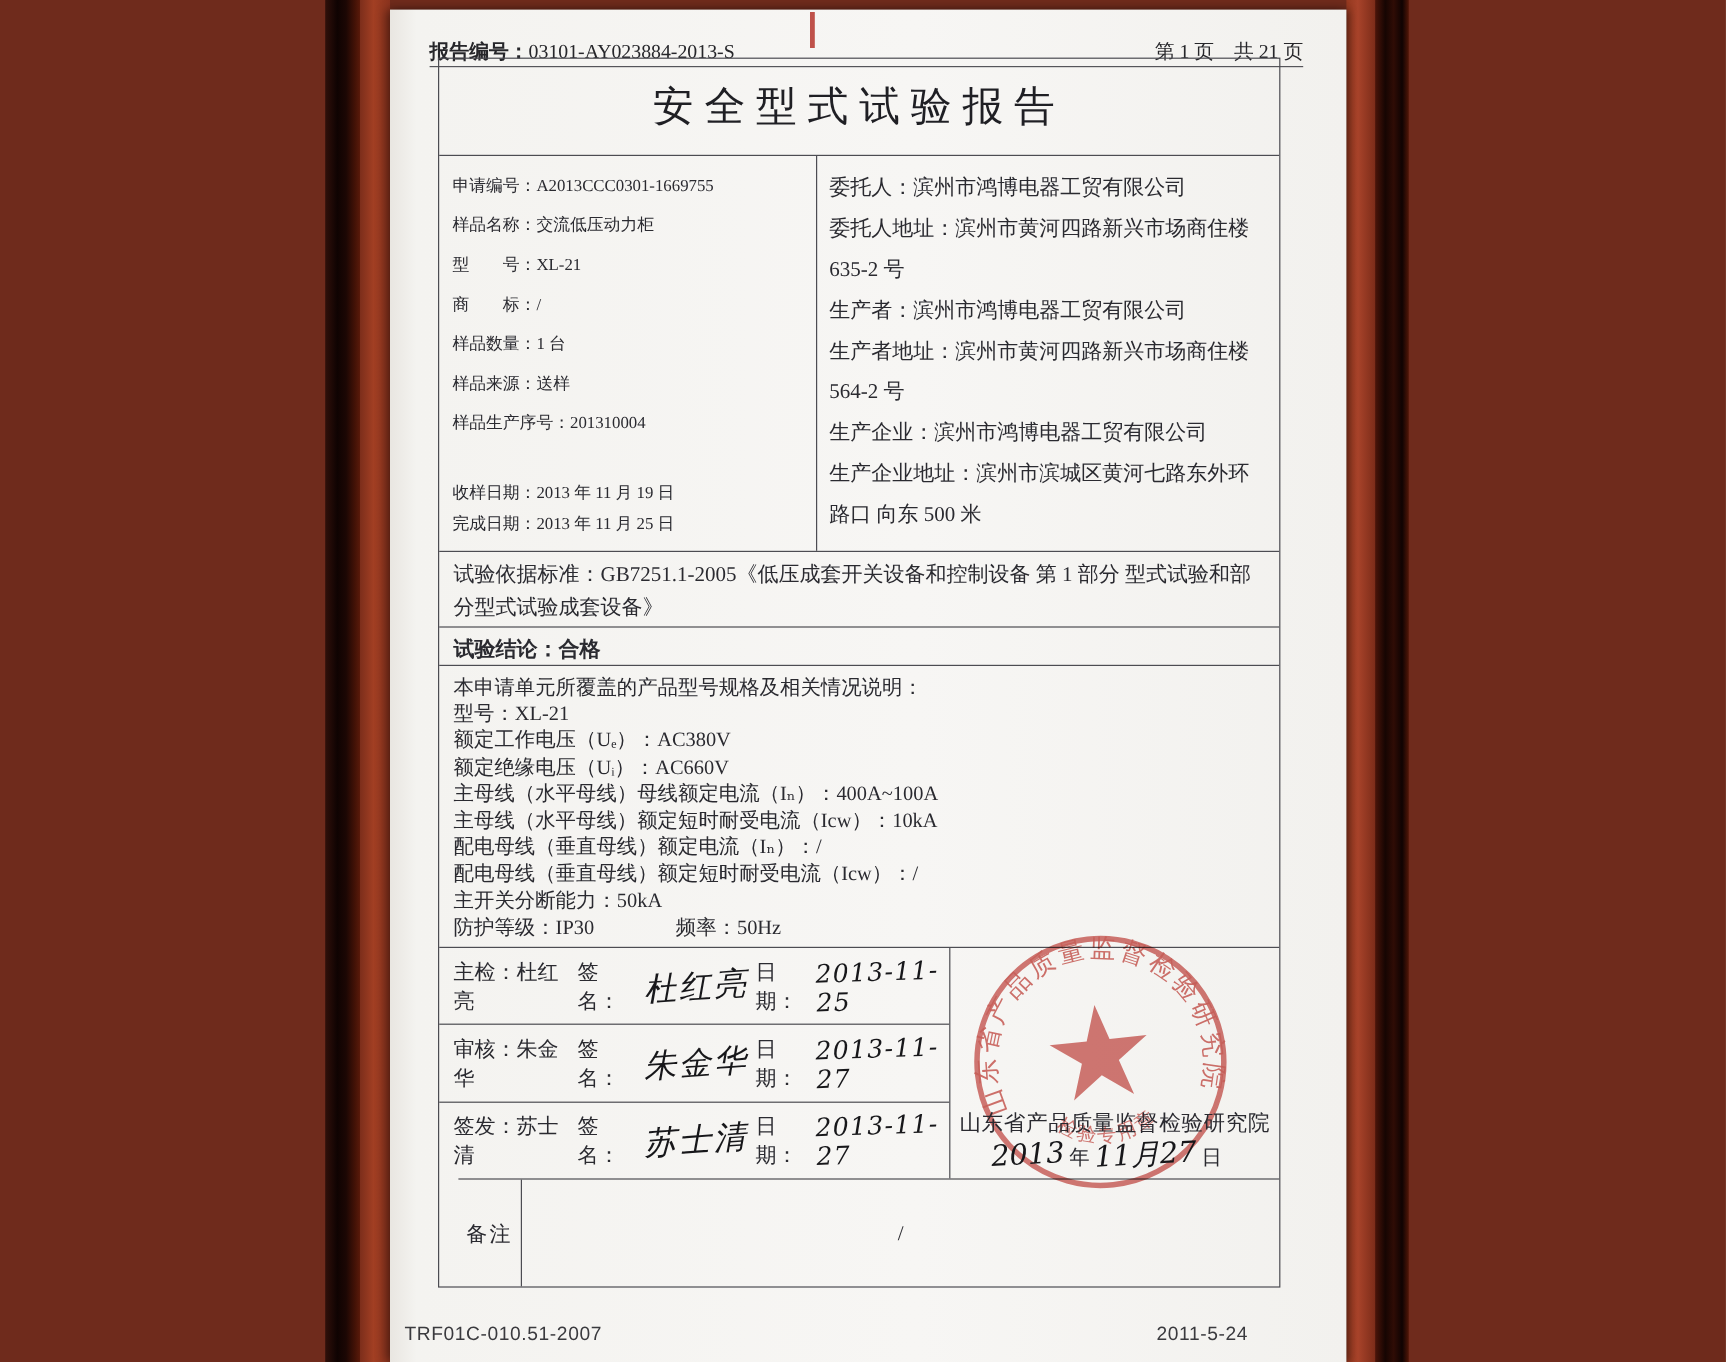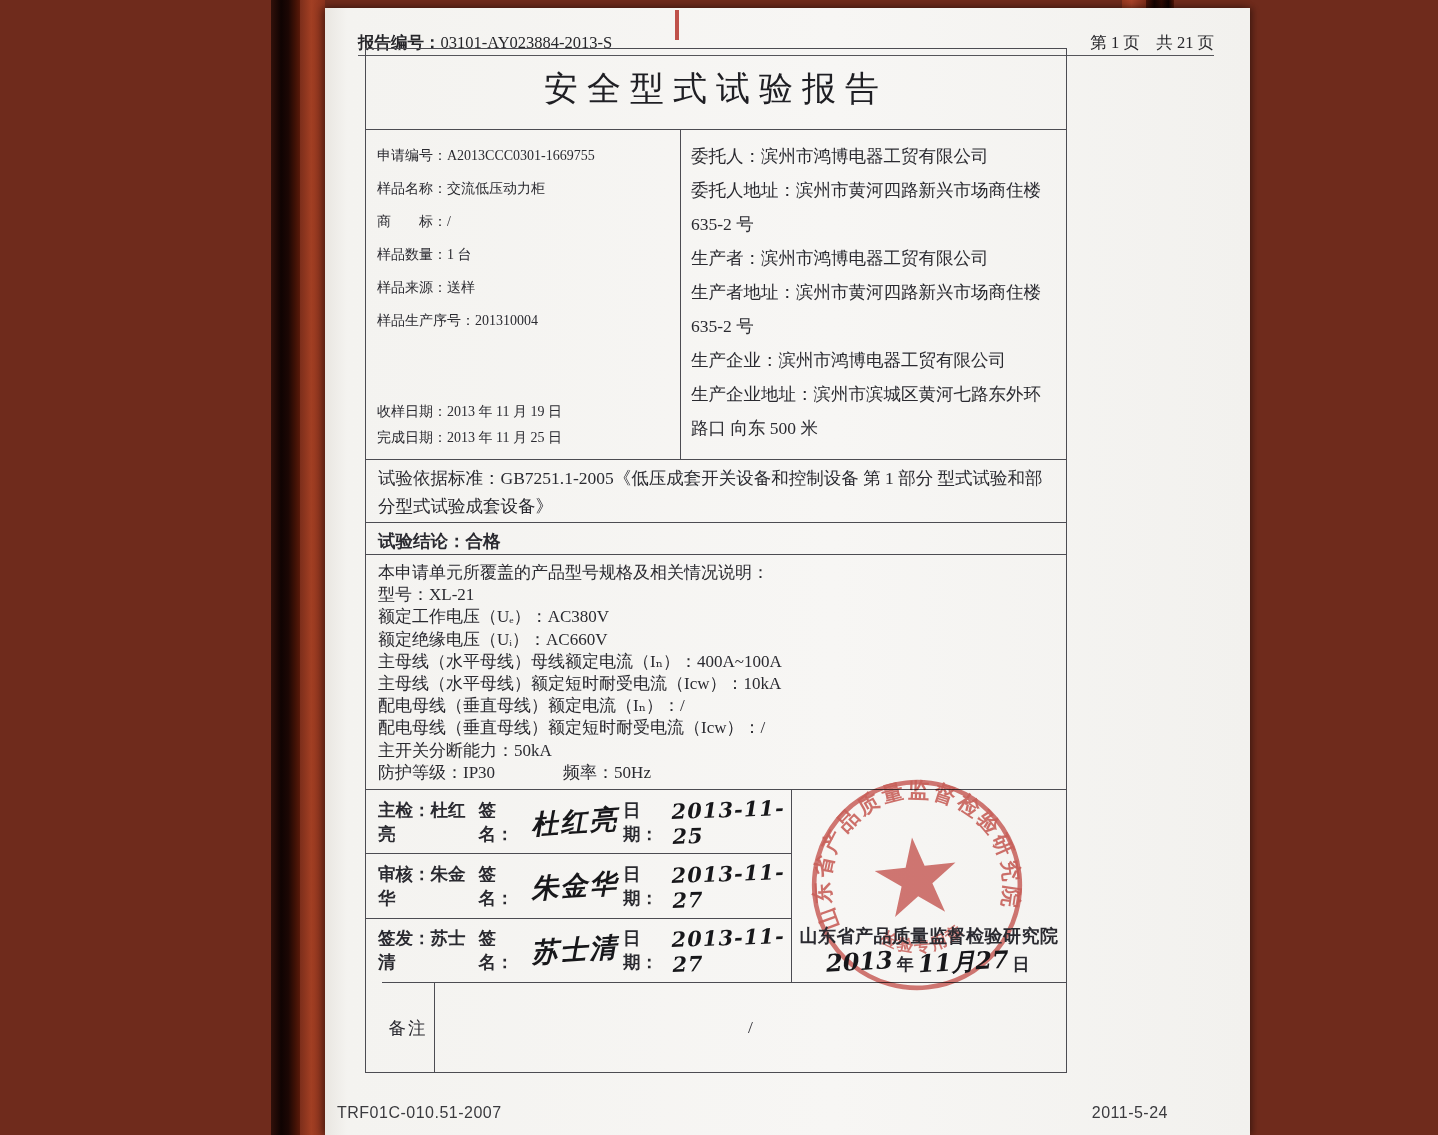--- a/index.html
+++ b/index.html
@@ -10,21 +10,21 @@
   .band-left-dark{left:271px;width:29px;
     background:linear-gradient(90deg,#30100a 0%,#0f0302 35%,#1c0704 60%,#431206 85%,#5a1a0a 100%);}
   .band-left-light{left:300px;width:25px;
     background:linear-gradient(90deg,#7c2e1b 0%,#a23f23 45%,#8b331e 100%);}
   .band-right-light{left:1122px;width:24px;
     background:linear-gradient(90deg,#93381f 0%,#a8432a 40%,#7c2c19 100%);}
   .band-right-dark{left:1146px;width:28px;
     background:linear-gradient(90deg,#4a1409 0%,#160502 30%,#2f0c05 55%,#0f0302 80%,#511607 100%);}
 
   
-  .paper{position:absolute;left:325px;top:8px;width:925px;height:1127px;
+  .paper{position:absolute;left:325px;top:8px;width:797px;height:1127px;
     background:linear-gradient(90deg,#e9e6e1 0px,#f4f3f0 22px,#f7f6f4 55%,#f2f1ee 100%);
     box-shadow:-3px 0 8px rgba(0,0,0,.4),3px 0 6px rgba(0,0,0,.3);
     color:#2a2a30;}
   .red-tick{position:absolute;left:350px;top:2px;width:4px;height:30px;background:#b5342c;opacity:.85;}
 
   .page-header{position:absolute;left:33px;right:36px;top:24px;display:flex;
     justify-content:space-between;font-size:16.5px;color:#26262a;}
   .report-no b{font-weight:600;}
   .header-underline{position:absolute;left:33px;right:36px;top:47px;border-top:1.5px solid #55555a;}
 
@@ -43,21 +43,21 @@
   .cell-left .line{line-height:33px;font-size:14px;white-space:nowrap;}
   .cell-left .date-lines .line{line-height:26px;}
   .cell-right{flex:1;border-left:1px solid #4c4c52;padding:9px 10px 6px 10px;}
   .cell-right .line{line-height:34px;}
 
   .row-standard{height:63px;padding:4px 12px;line-height:28px;font-family:Liberation Serif, serif;}
   .row-conclusion{height:32px;padding:5px 12px;line-height:27px;font-weight:bold;}
   .row-specs{height:235px;padding:7px 12px;}
   .row-specs .line{line-height:22.2px;font-size:17px;}
 
-  .row-sign{height:193px;display:flex;font-weight:bold;}
+  .row-sign{height:193px;display:flex;}
   .sign-left{width:425px;display:flex;flex-direction:column;}
   .sign-row{flex:1;display:flex;align-items:center;padding-left:12px;}
   .sign-row + .sign-row{border-top:1px solid #4c4c52;}
   .sign-role{width:122px;}
   .sign-label{margin-right:4px;}
   .hand{font-family:"DejaVu Serif",serif;font-style:italic;color:#17171a;}
   .sig-name{font-size:27px;width:118px;text-align:center;transform:rotate(-4deg);letter-spacing:2px;}
   .sig-date{font-size:21px;letter-spacing:1px;transform:rotate(-2deg);margin-left:2px;}
   .sign-right{flex:1;border-left:1px solid #4c4c52;position:relative;}
   .institute{position:absolute;left:0;right:0;bottom:34px;text-align:center;
@@ -98,35 +98,36 @@
     <div class="header-underline"></div>
 
     <div class="report-table">
       <div class="row-title">安全型式试验报告</div>
 
       <div class="row-info rule">
         <div class="cell-left">
           <div class="info-lines">
             <div class="line">申请编号：A2013CCC0301-1669755</div>
             <div class="line">样品名称：交流低压动力柜</div>
+            <div class="line">型　　号：XL-21</div>
             <div class="line">商　　标：/</div>
             <div class="line">样品数量：1 台</div>
             <div class="line">样品来源：送样</div>
             <div class="line">样品生产序号：201310004</div>
           </div>
           <div class="date-lines">
             <div class="line">收样日期：2013 年 11 月 19 日</div>
             <div class="line">完成日期：2013 年 11 月 25 日</div>
           </div>
         </div>
         <div class="cell-right">
           <div class="line">委托人：滨州市鸿博电器工贸有限公司</div>
           <div class="line">委托人地址：滨州市黄河四路新兴市场商住楼 635-2 号</div>
           <div class="line">生产者：滨州市鸿博电器工贸有限公司</div>
-          <div class="line">生产者地址：滨州市黄河四路新兴市场商住楼 635-2 号</div>
+          <div class="line">生产者地址：滨州市黄河四路新兴市场商住楼 564-2 号</div>
           <div class="line">生产企业：滨州市鸿博电器工贸有限公司</div>
           <div class="line">生产企业地址：滨州市滨城区黄河七路东外环路口 向东 500 米</div>
         </div>
       </div>
 
       <div class="row-standard rule">试验依据标准：GB7251.1-2005《低压成套开关设备和控制设备 第 1 部分 型式试验和部分型式试验成套设备》</div>
       <div class="row-conclusion rule">试验结论：合格</div>
 
       <div class="row-specs rule">
         <div class="line">本申请单元所覆盖的产品型号规格及相关情况说明：</div>

